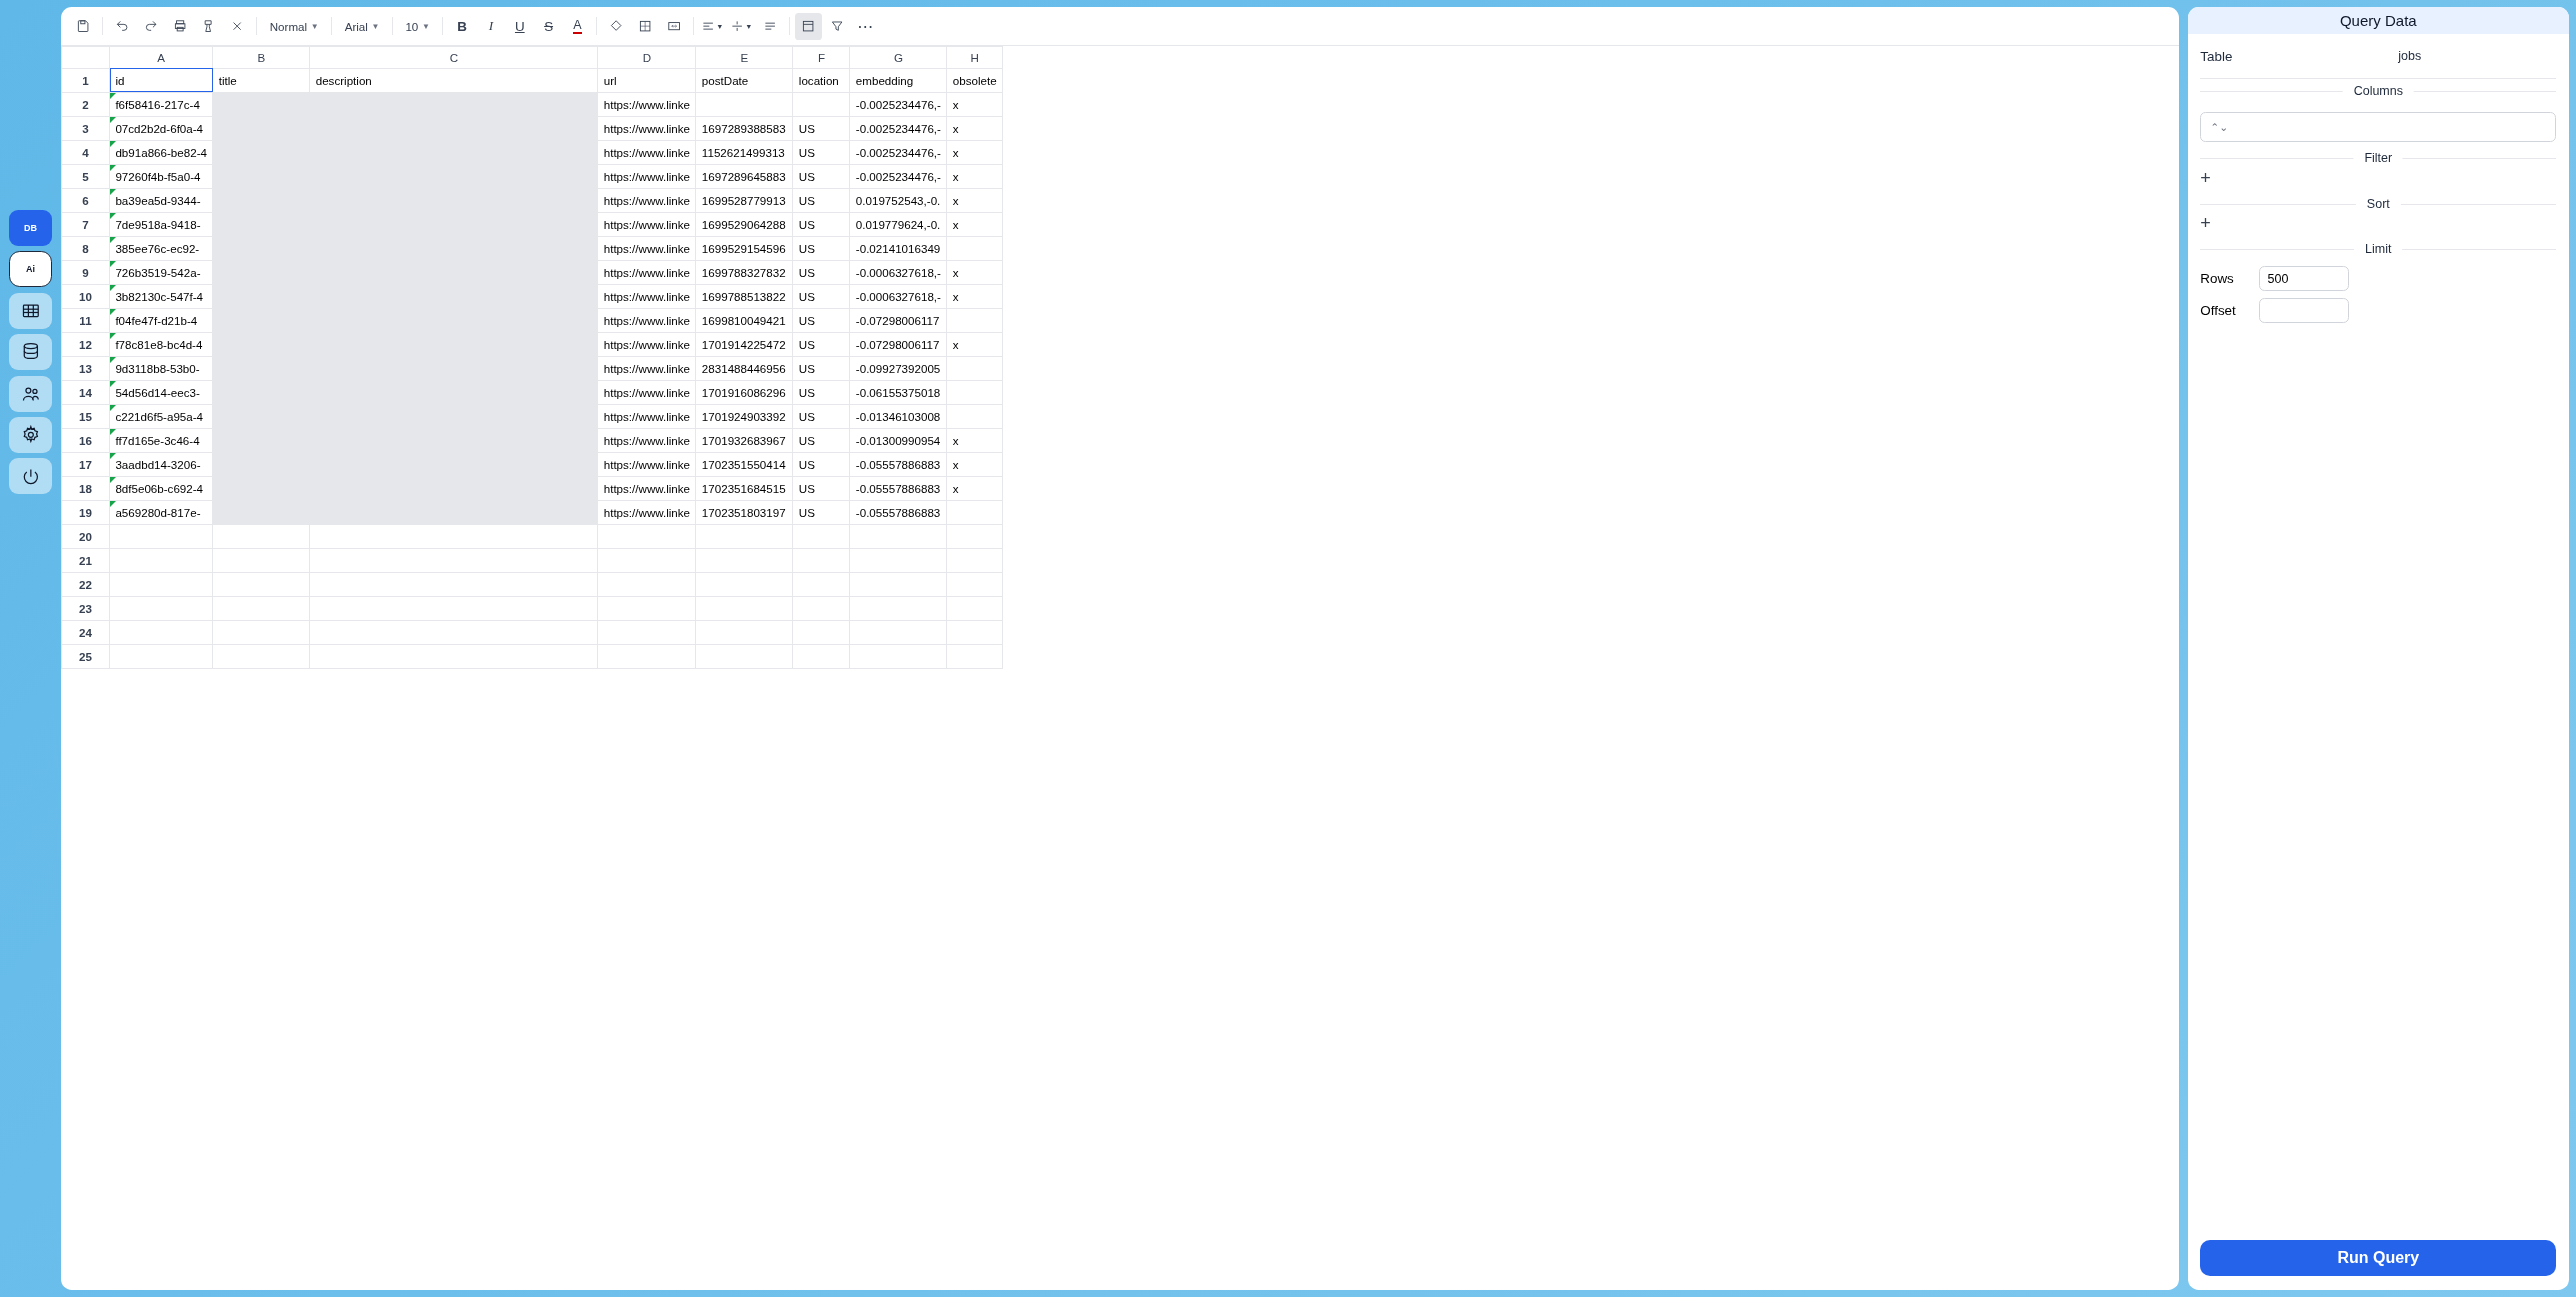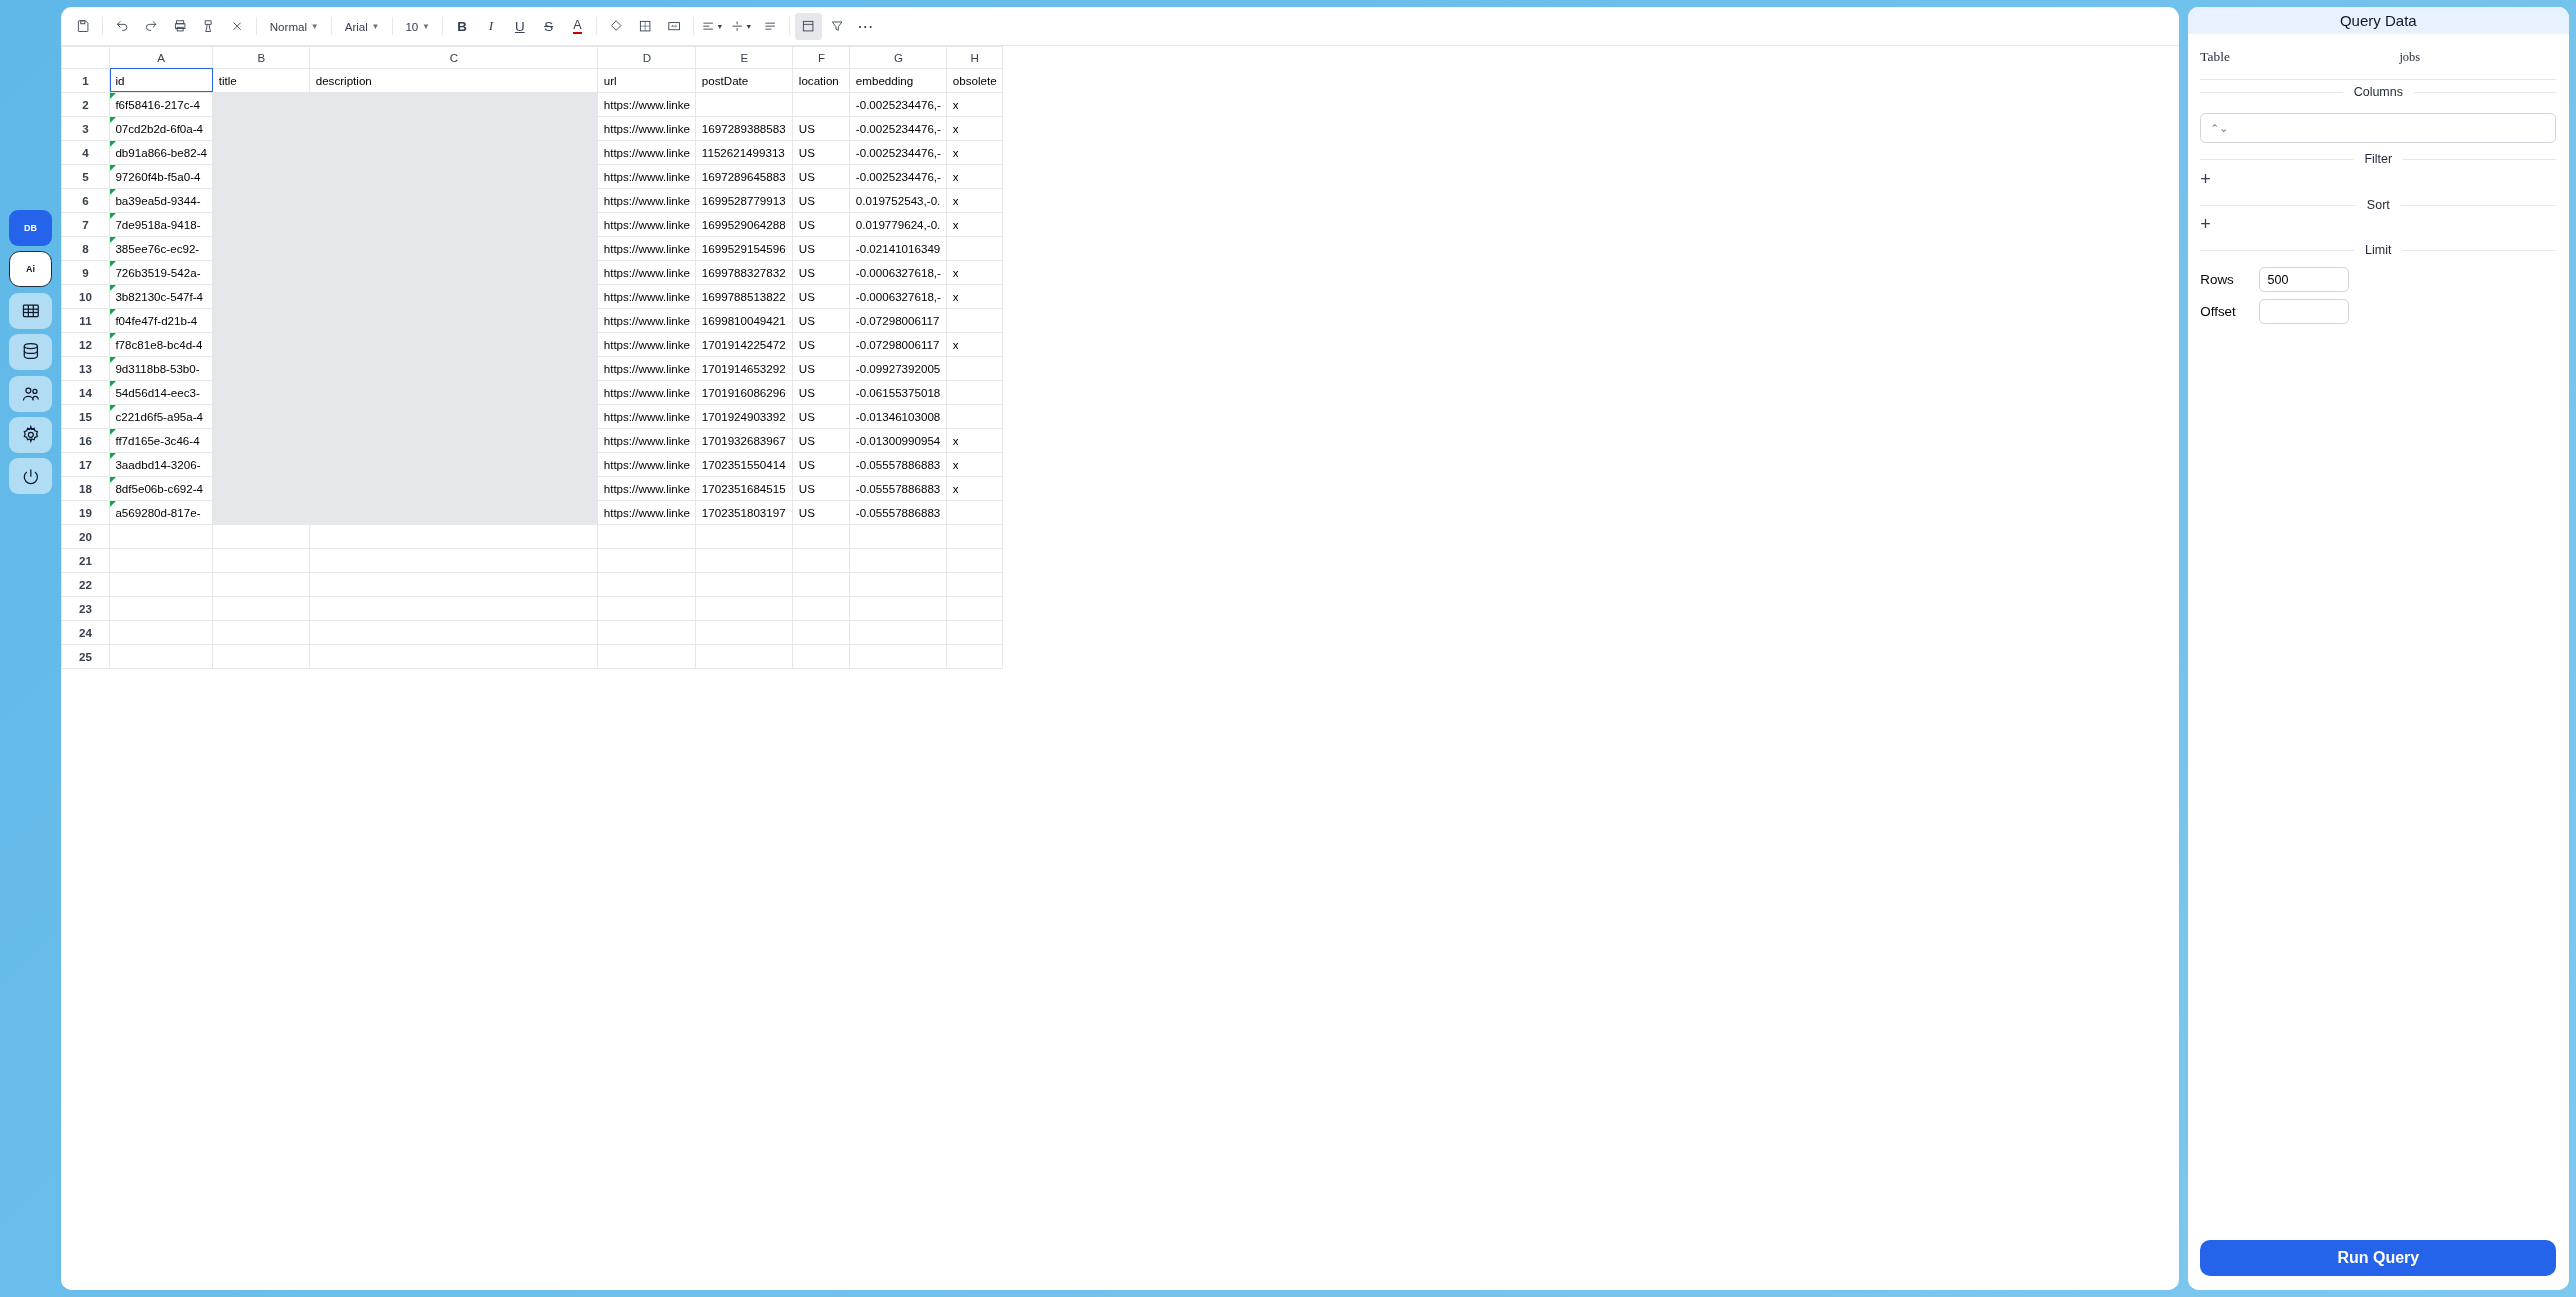--- a/index.html
+++ b/index.html
@@ -166,25 +166,24 @@
   font-size: 15px;
   color: #0f172a;
 }
 .rp-body {
   flex: 1;
   padding: 7.2px 12.5px;
   overflow-y: auto;
 }
 .rp-row {
   display: flex;
-  align-items: flex-end;
+  align-items: flex-start;
   padding: 7.2px 0 14.3px;
   border-bottom: 0.9px solid #e5e7eb;
   gap: 9px;
-  font-family: Liberation Serif, serif;
 }
 .rp-label { font-size: 13.4px; color: #1e293b; width: 54px; }
 .rp-value { font-size: 12.5px; color: #1e293b; flex: 1; text-align: center; }
 .rp-divider {
   border-top: 0.9px solid #e5e7eb;
   margin: 5.4px 0;
   position: relative;
 }
 .rp-divider span {
   position: absolute;
@@ -574,21 +573,21 @@
               <td class="col-F">US</td>
               <td class="col-G">-0.07298006117</td>
               <td class="col-H">x</td>
             </tr>
             <tr>
               <th class="rowhdr">13</th>
               <td class="col-A green-tri">9d3118b8-53b0-</td>
               <td class="col-B masked"></td>
               <td class="col-C masked"></td>
               <td class="col-D">https://www.linke</td>
-              <td class="col-E">1701914653292</td>
+              <td class="col-E">2831488446956</td>
               <td class="col-F">US</td>
               <td class="col-G">-0.09927392005</td>
               <td class="col-H"></td>
             </tr>
             <tr>
               <th class="rowhdr">14</th>
               <td class="col-A green-tri">54d56d14-eec3-</td>
               <td class="col-B masked"></td>
               <td class="col-C masked"></td>
               <td class="col-D">https://www.linke</td>

